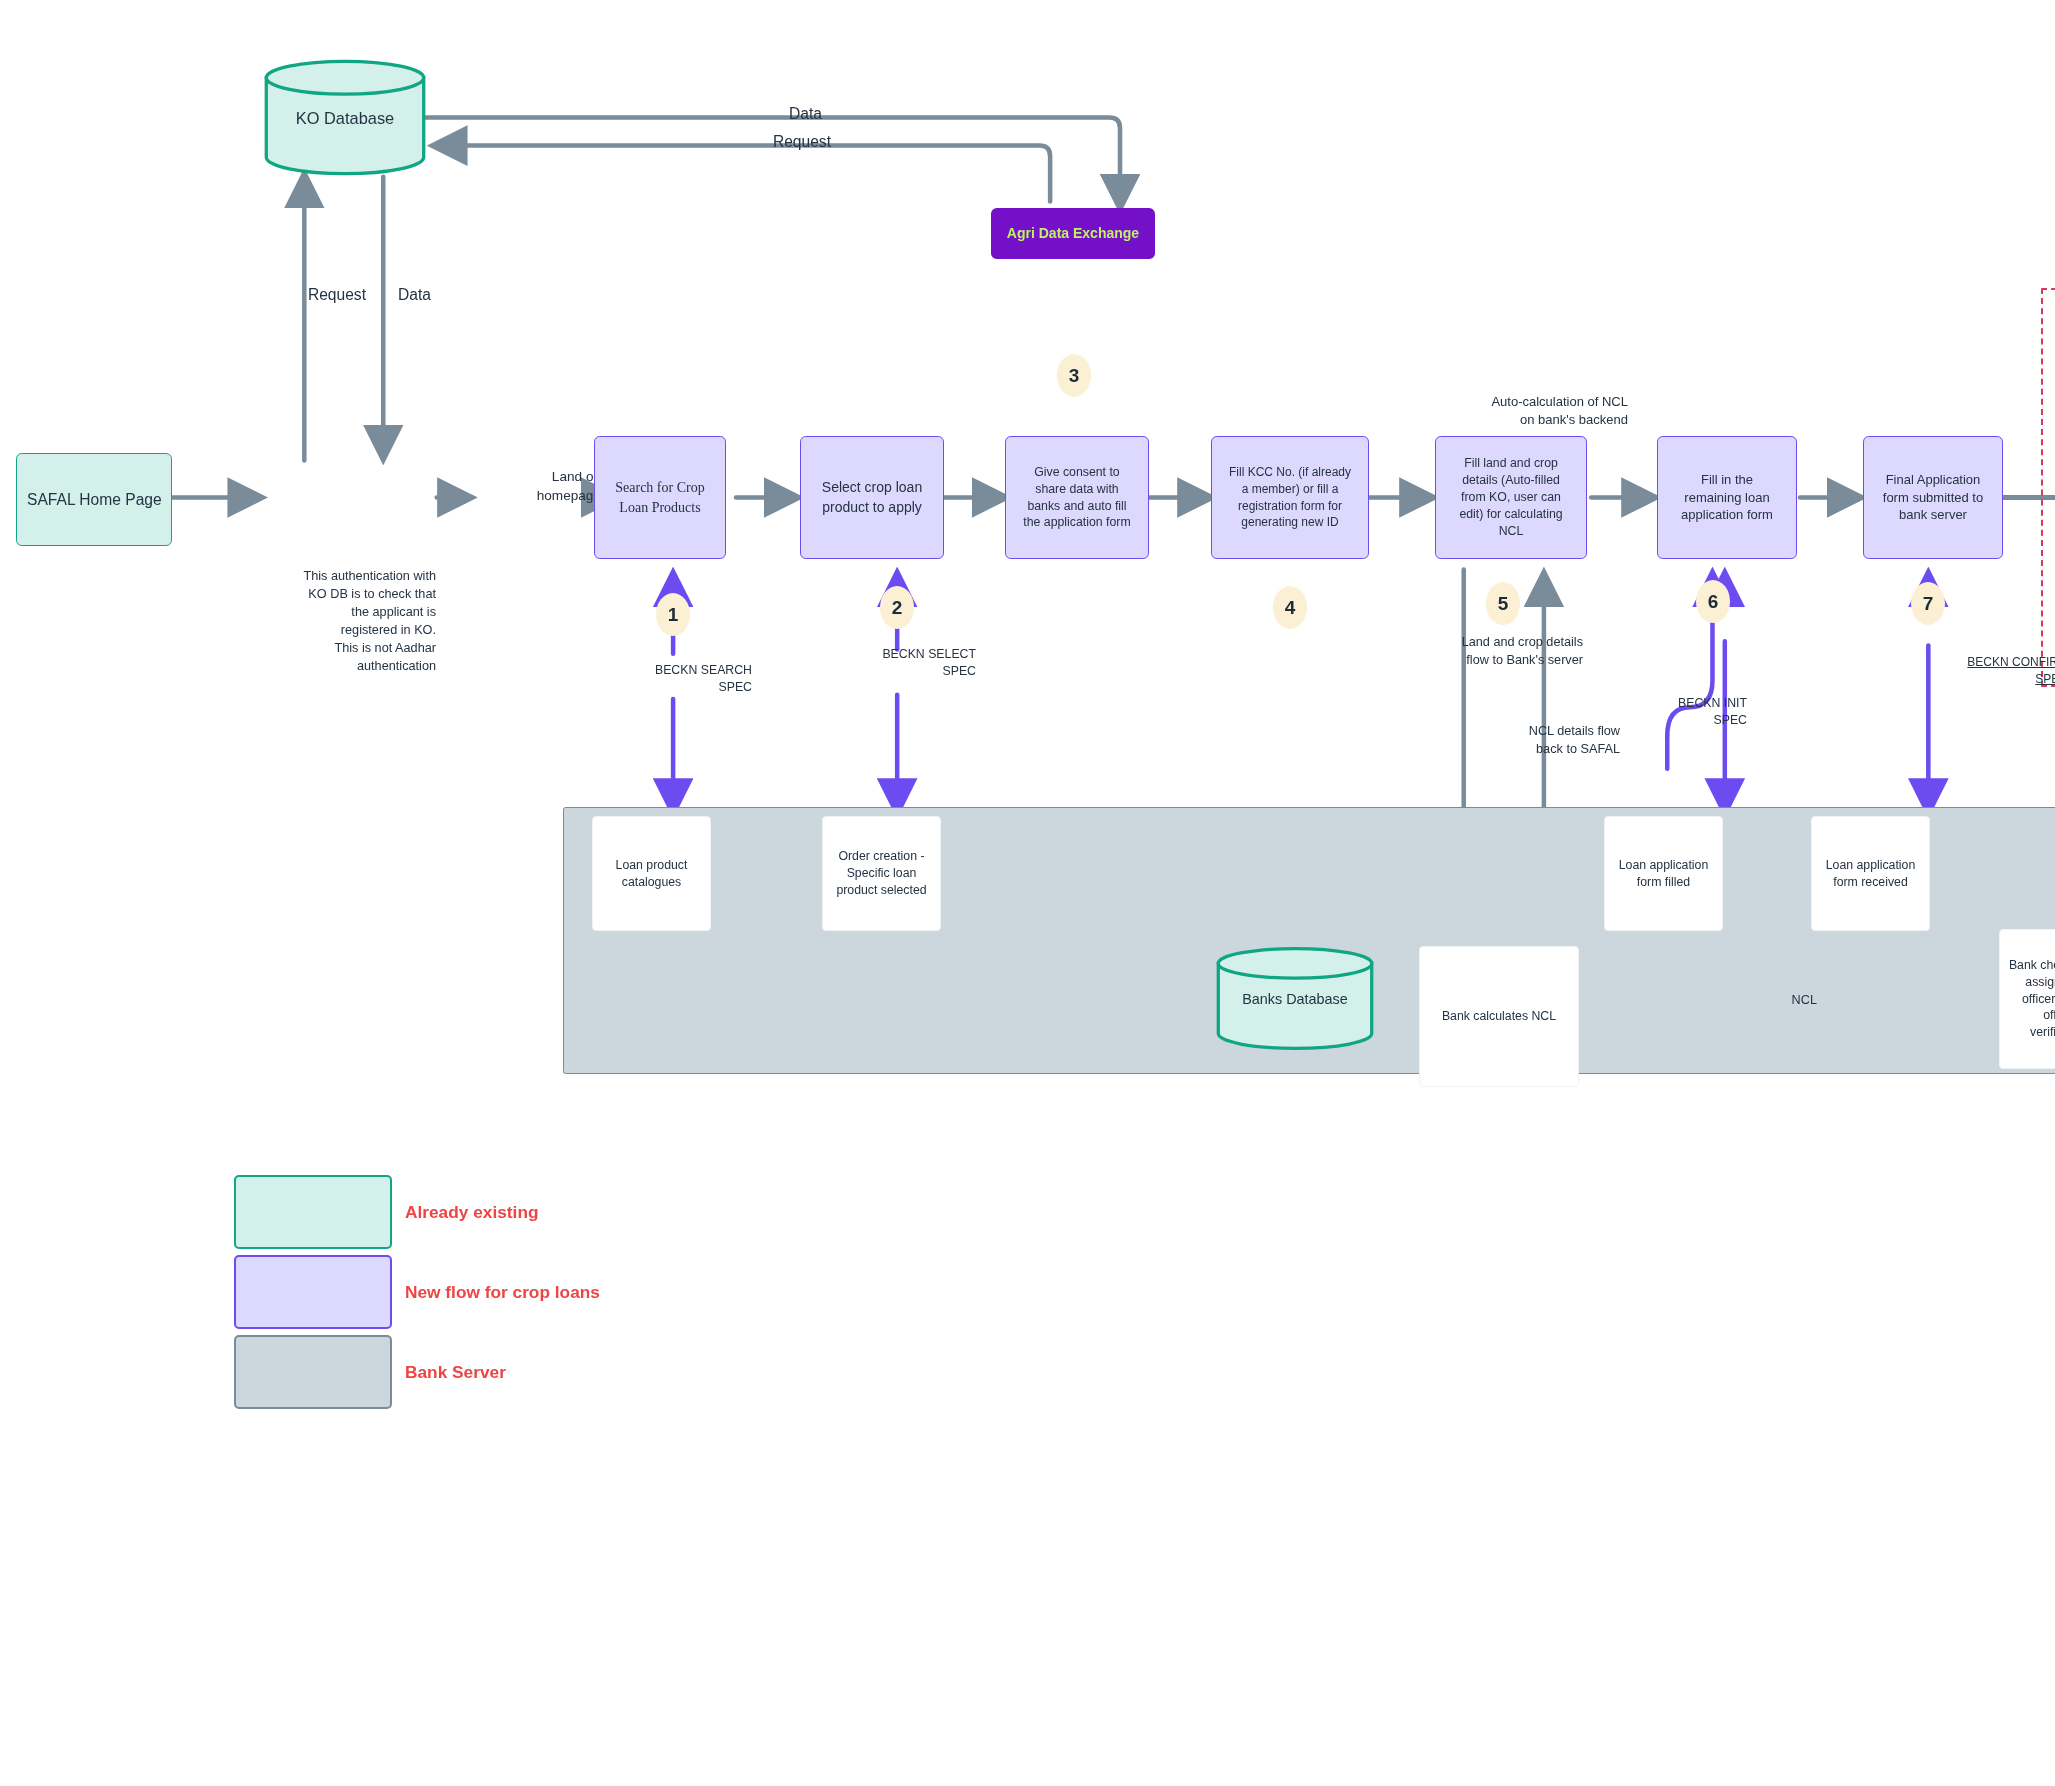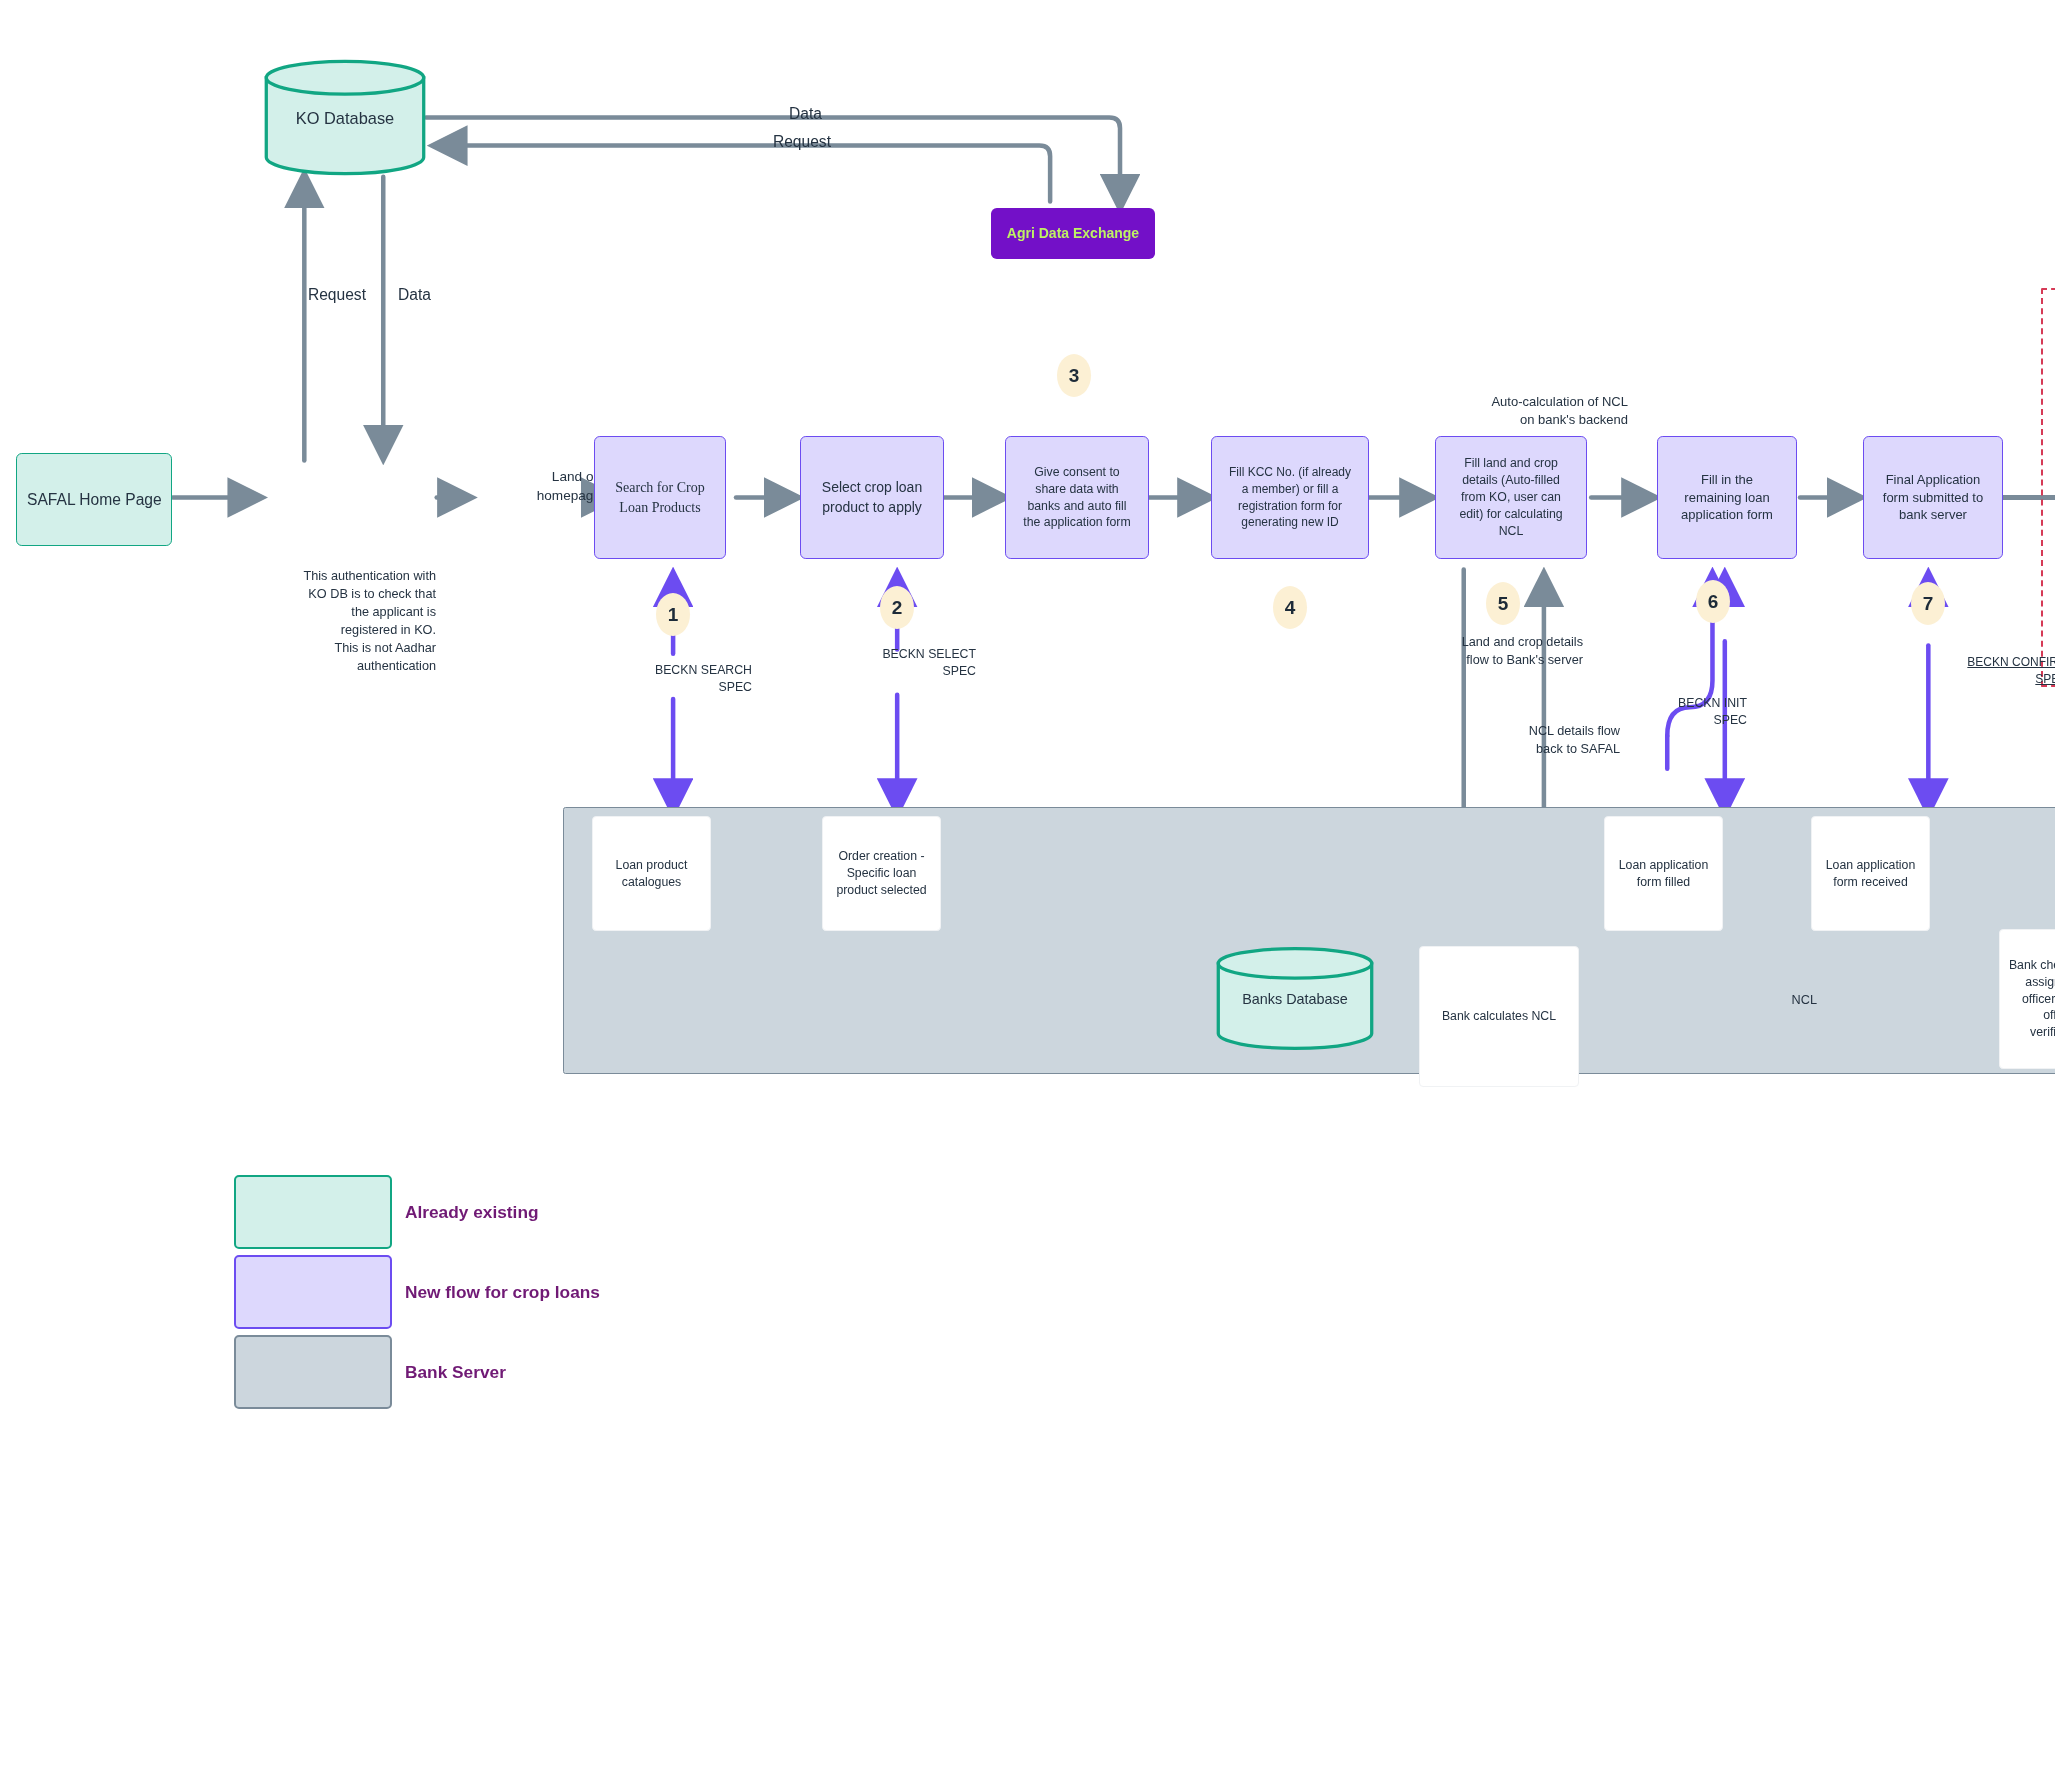--- a/index.html
+++ b/index.html
@@ -98,21 +98,21 @@
     color:#1d2b38;
   }
   .legend-sw{
     position:absolute;
     box-sizing:border-box;
     border-radius:5px;
   }
   .legend-txt{
     position:absolute;
     font-weight:700;
-    color:#701a75;
+    color:#ef4444;
     display:flex;
     align-items:center;
   }
 </style>
 </head>
 <body>
 
 <div id="canvas">
 
   <svg id="wires" viewBox="0 0 7294 4344">

